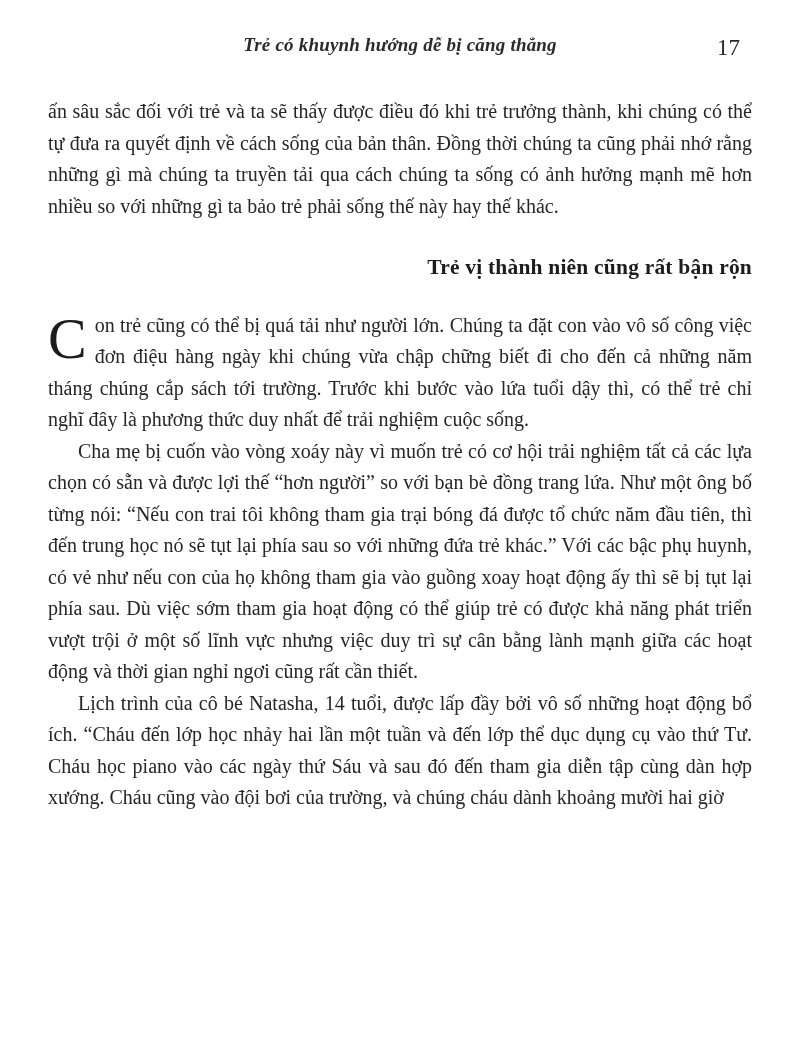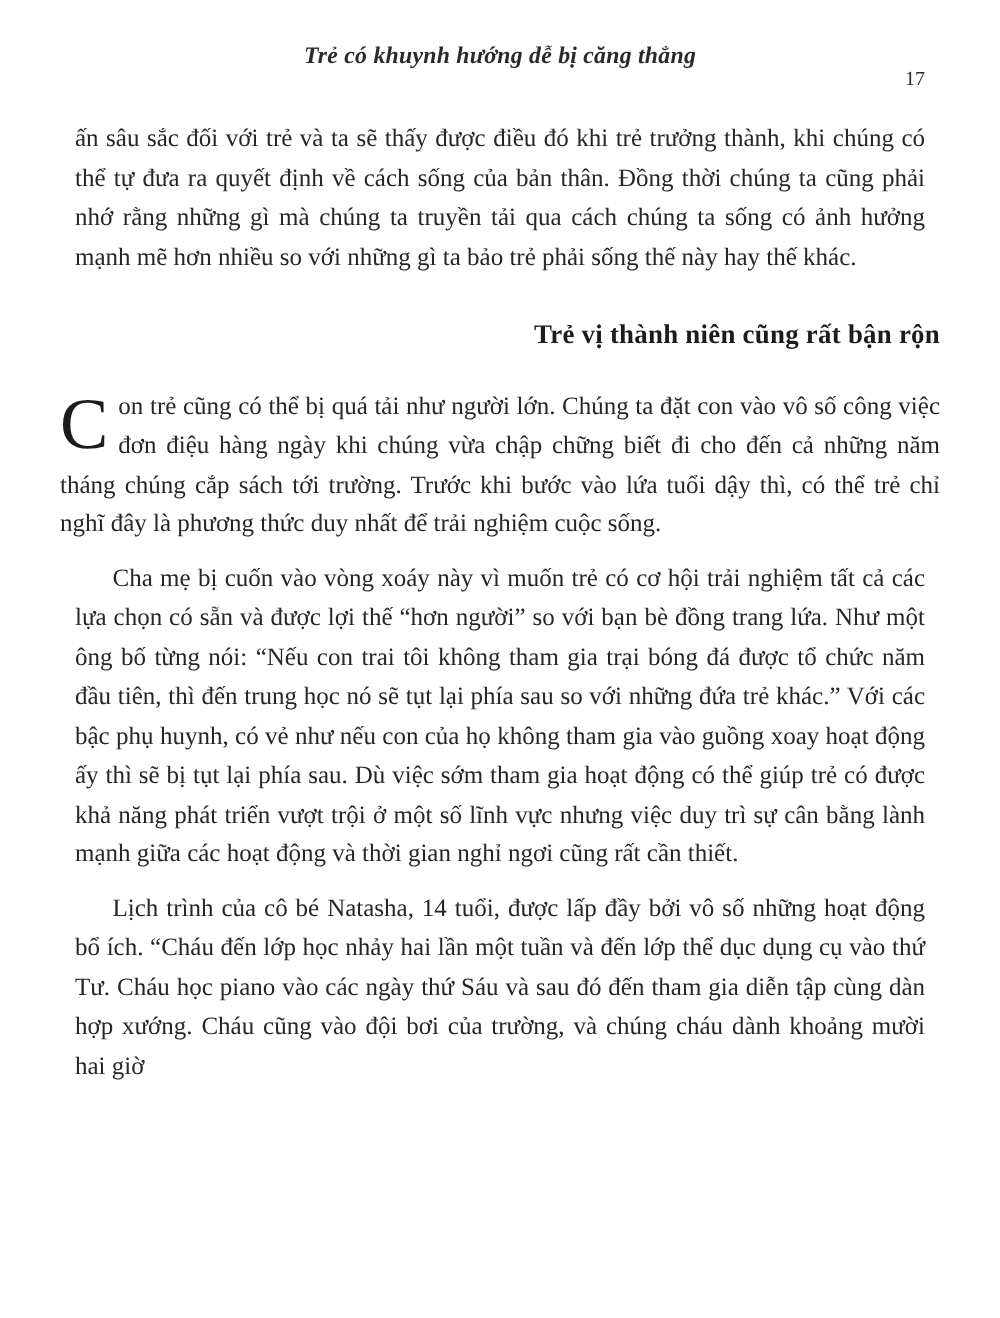--- a/index.html
+++ b/index.html
@@ -30,32 +30,31 @@
     font-style: italic;
     font-weight: bold;
     font-size: 19px;
     letter-spacing: 0.2px;
     color: #2a2a2a;
   }
   .page-number {
     position: absolute;
     top: 1px;
     right: 12px;
-    font-size: 16px;
+    font-size: 23px;
     font-style: normal;
     color: #2a2a2a;
-    margin-top: 20px;
   }
   .page-body {
     font-size: 20px;
     line-height: 31.5px;
     text-align: justify;
   }
   .para {
-    margin: 12px;
+    margin: 0;
   }
   .para.indent {
     text-indent: 30px;
   }
   .section-heading {
     font-size: 21.5px;
     font-weight: bold;
     color: #1c1c1c;
     margin: 30px 0 26px 0;
     text-align: right;

